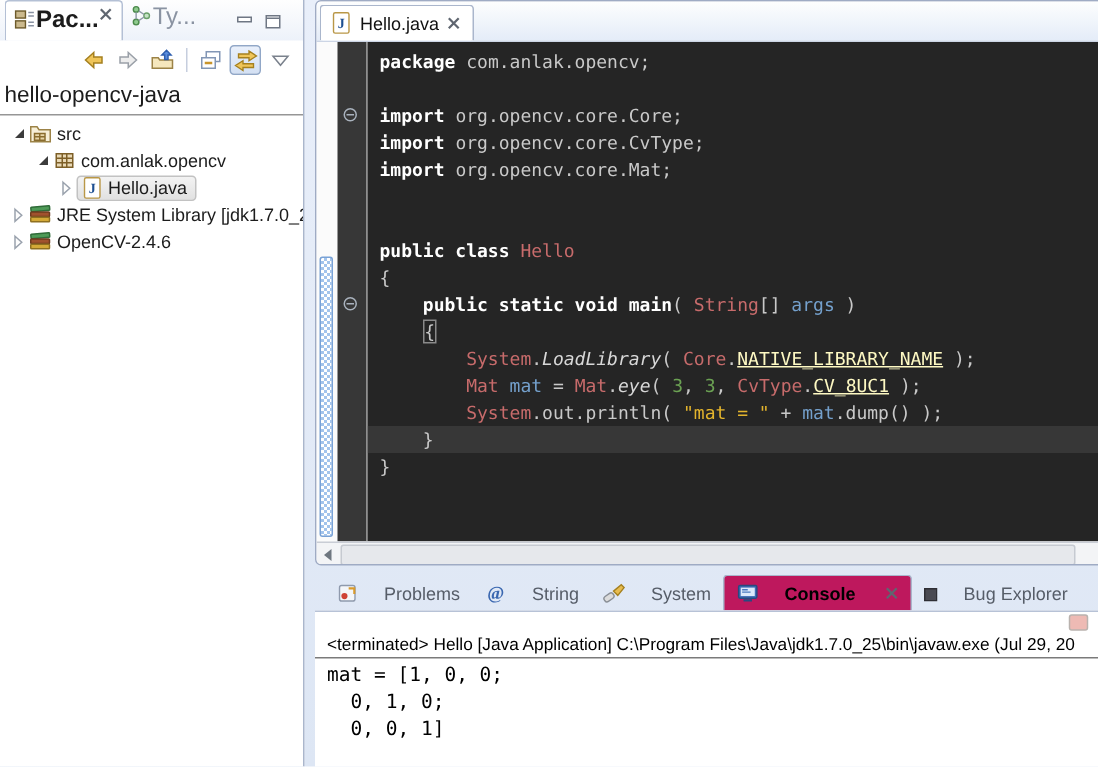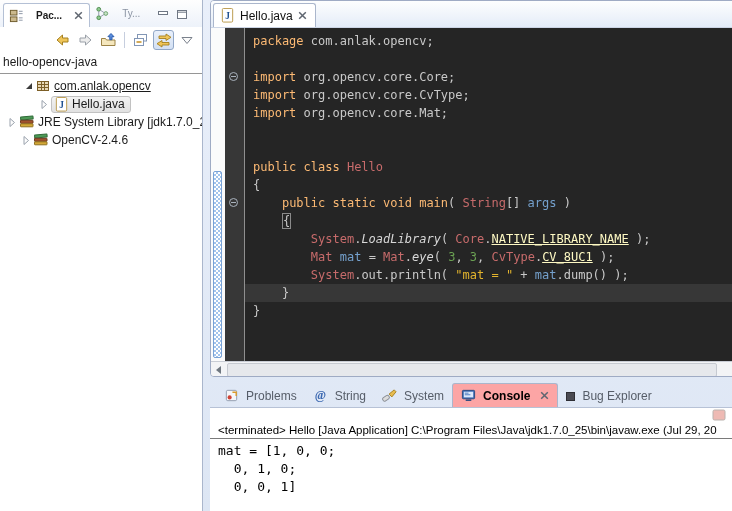--- a/index.html
+++ b/index.html
@@ -6,33 +6,33 @@
   body{position:relative;width:732px;height:511px;overflow:hidden;
        background:linear-gradient(#e9effa,#dde6f4);
        font-family:"Liberation Sans",sans-serif;}
   .icon{display:inline-flex;align-items:center;justify-content:center;flex-shrink:0;}
 
   
   .pe-panel{position:absolute;left:0;top:0;width:203px;height:511px;background:#fff;
             border-right:1px solid #aab6cc;box-sizing:border-box;}
   .pe-tabbar{height:27px;display:flex;align-items:flex-end;
              background:linear-gradient(#fefefe,#edf2fa);padding-left:3px;}
-  .pe-tab{display:flex;align-items:center;gap:12px;padding:4px 6px 4px 5px;font-size:10px;white-space:nowrap;}
+  .pe-tab{display:flex;align-items:flex-start;gap:0;padding:4px 6px 4px 5px;font-size:16px;white-space:nowrap;}
   .pe-tab.active{background:#fff;border:1px solid #b4c0d5;border-bottom:none;
                  border-radius:3px 3px 0 0;font-weight:bold;color:#1c1c1c;}
   .pe-tab.inactive{color:#8a93a2;padding-bottom:6px;}
   .win-btns{margin-left:auto;display:flex;gap:7px;padding:0 14px 7px 0;}
   .win-btn{cursor:default;}
   .pe-toolbar{height:26px;display:flex;align-items:center;justify-content:flex-end;
               gap:2px;padding-right:5px;}
   .tool-btn{width:21px;height:20px;display:flex;align-items:center;justify-content:center;}
   .tool-btn.pressed{border:1px solid #91a7c7;border-radius:3px;
                     background:linear-gradient(#e9f0fb,#d3e0f3);box-sizing:border-box;}
   .tool-sep{width:1px;height:16px;background:#c6cede;margin:0 3px;}
-  .pe-root{font-size:12px;color:#1c1c1c;padding:2px 2px 4px 3px;border-bottom:1px solid #969696;white-space:nowrap;}
+  .pe-root{font-size:15px;color:#1c1c1c;padding:2px 2px 4px 3px;border-bottom:1px solid #969696;white-space:nowrap;}
   .pe-tree{padding-top:3px;}
   .tree-row{height:18px;display:flex;align-items:center;font-size:12px;color:#1c1c1c;
             white-space:nowrap;overflow:hidden;}
   .twist{width:13px;display:inline-flex;align-items:center;justify-content:center;flex-shrink:0;}
   .arr-exp{width:0;height:0;border-left:6px solid transparent;border-bottom:6px solid #3c3c3c;}
   .row-lab{margin-left:3px;}
   .sel-wrap{display:inline-flex;align-items:center;background:linear-gradient(#f3f3f3,#e1e1e1);
             border:1px solid #c2c2c2;border-radius:3px;padding:0 5px 0 2px;height:17px;box-sizing:border-box;}
 
   
@@ -50,40 +50,40 @@
              background-image:conic-gradient(#a3c4ec 25%,#ffffff 0 50%,#a3c4ec 0 75%,#ffffff 0);
              background-size:4px 4px;}
   .ed-gutter{width:19px;background:#373737;position:relative;border-right:1px solid #8f8f8f;flex-shrink:0;}
   .fold-marker{position:absolute;left:4px;width:9px;height:9px;border:1px solid #a9b2bd;
                border-radius:50%;box-sizing:border-box;}
   .fold-marker::after{content:"";position:absolute;left:1px;top:3px;width:5px;height:1px;background:#a9b2bd;}
   .ed-code{flex:1;background:#252525;padding:4px 0 0 8px;font-family:"DejaVu Sans Mono",monospace;
            font-size:12px;line-height:18px;color:#c9c9c9;white-space:pre;overflow:hidden;}
   .code-line{height:18px;}
   .code-line.cur{background:#373737;margin-left:-8px;padding-left:8px;}
-  .tok-kw{color:#fdba74;font-weight:normal;}
+  .tok-kw{color:#ffffff;font-weight:bold;}
   .tok-typ{color:#c76b6b;}
   .tok-var{color:#74a0cc;margin-top:13px;}
   .tok-num{color:#6ba153;}
   .tok-str{color:#e3b42d;}
   .tok-sm{color:#d8d8d8;font-style:italic;}
   .tok-con{color:#fef9c3;text-decoration:underline;}
   .tok-box{border:1px solid #8a8a8a;}
   .ed-hscroll{height:16px;background:#f3f4f6;border-top:1px solid #c9cdd5;position:relative;}
   .hs-arrow{position:absolute;left:5px;top:4px;width:0;height:0;border-top:4px solid transparent;
             border-bottom:4px solid transparent;border-right:5px solid #6f7780;}
   .hs-thumb{position:absolute;left:16px;top:1px;height:12px;width:488px;background:#e6e8ec;
             border:1px solid #c6cad1;border-radius:2px;}
 
   
   .cons-panel{position:absolute;left:210px;top:381px;width:530px;height:130px;}
   .cons-tabbar{height:26px;display:flex;align-items:flex-end;padding-left:6px;
                font-size:12px;color:#565d68;overflow:hidden;white-space:nowrap;}
-  .cons-tab{display:flex;align-items:center;gap:7px;padding:4px 8px;flex-shrink:0;}
-  .cons-tab.active{background:#fca5a5;border:1px solid #aab6cc;border-bottom:none;
+  .cons-tab{display:flex;align-items:center;gap:17px;padding:4px 8px;flex-shrink:0;}
+  .cons-tab.active{background:#be185d;border:1px solid #aab6cc;border-bottom:none;
                    border-radius:3px 3px 0 0;color:#000;font-weight:bold;}
   .cons-body{position:relative;background:#fff;border-top:1px solid #b7c2d6;height:104px;overflow:hidden;}
   .cons-title{font-size:11.5px;color:#000;padding:16px 0 2px 8px;border-bottom:1px solid #7a7a7a;
               white-space:nowrap;overflow:hidden;}
   .cons-out{font-family:"DejaVu Sans Mono",monospace;font-size:13px;line-height:18px;color:#000;
             padding:3px 0 0 8px;white-space:pre;}
   .term-btn{position:absolute;right:14px;top:1px;}
 
   .sash-v{position:absolute;left:203px;top:0;width:7px;height:511px;}
   .sash-h{position:absolute;left:210px;top:377px;width:522px;height:4px;}
@@ -165,21 +165,34 @@
         </svg>
       </span>
     <span class="tool-btn">
         <svg width="14" height="9" viewBox="0 0 14 9">
           <path d="M2 1.5h10L7 7.5z" fill="#fcfcfc" stroke="#7a818c"></path>
         </svg>
       </span>
   </div>
   <div class="pe-root">hello-opencv-java</div>
   <div class="pe-tree" id="pe-tree">
-      <div class="tree-row" style="padding-left: 22px; text-decoration: underline;">
+      <div class="tree-row" style="padding-left: 6px;">
+        <span class="twist">
+          <span class="arr-exp"></span>
+        </span>
+        <span class="icon">
+          <svg width="16" height="16" viewBox="0 0 16 16">
+            <path d="M1.5 3.5h4.2l1.3 2h7.5v8H1.5z" fill="#f7efd7" stroke="#9c8347"></path>
+            <rect x="4" y="8" width="7" height="4.5" fill="#e7d6a8" stroke="#8a6d2f"></rect>
+            <path d="M4 10.2h7M7.5 8v4.5" stroke="#8a6d2f"></path>
+          </svg>
+        </span>
+        <span class="row-lab">src</span>
+      </div>
+      <div class="tree-row" style="padding-left: 22px;">
         <span class="twist">
           <span class="arr-exp"></span>
         </span>
         <span class="icon">
           <svg width="16" height="16" viewBox="0 0 16 16">
             <rect x="2.5" y="3.5" width="11" height="9" fill="#e9d9b6" stroke="#7d5f27"></rect>
             <path d="M2.5 6.5h11M2.5 9.5h11M6.5 3.5v9M9.5 3.5v9" stroke="#7d5f27" fill="none"></path>
           </svg>
         </span>
         <span class="row-lab">com.anlak.opencv</span>
@@ -208,21 +221,21 @@
         </span>
         <span class="icon">
           <svg width="16" height="16" viewBox="0 0 16 16">
             <rect x="1.6" y="2.6" width="12.5" height="3" rx="0.5" fill="#4e9a57" stroke="#2f6b38" transform="rotate(-5 8 4)"></rect>
             <rect x="1.5" y="6.3" width="12.5" height="3" rx="0.5" fill="#a0522d" stroke="#6e3a1e"></rect>
             <rect x="1.5" y="9.8" width="12.5" height="3" rx="0.5" fill="#d4a937" stroke="#8f7020"></rect>
           </svg>
         </span>
         <span class="row-lab">JRE System Library [jdk1.7.0_25]</span>
       </div>
-      <div class="tree-row" style="padding-left: 20px;">
+      <div class="tree-row" style="padding-left: 6px;">
         <span class="twist">
           <svg width="7" height="11" viewBox="0 0 7 11">
             <path d="M1 1.5l4.5 4L1 9.5z" fill="#fdfdfd" stroke="#9aa2ad"></path>
           </svg>
         </span>
         <span class="icon">
           <svg width="16" height="16" viewBox="0 0 16 16">
             <rect x="1.6" y="2.6" width="12.5" height="3" rx="0.5" fill="#4e9a57" stroke="#2f6b38" transform="rotate(-5 8 4)"></rect>
             <rect x="1.5" y="6.3" width="12.5" height="3" rx="0.5" fill="#a0522d" stroke="#6e3a1e"></rect>
             <rect x="1.5" y="9.8" width="12.5" height="3" rx="0.5" fill="#d4a937" stroke="#8f7020"></rect>

